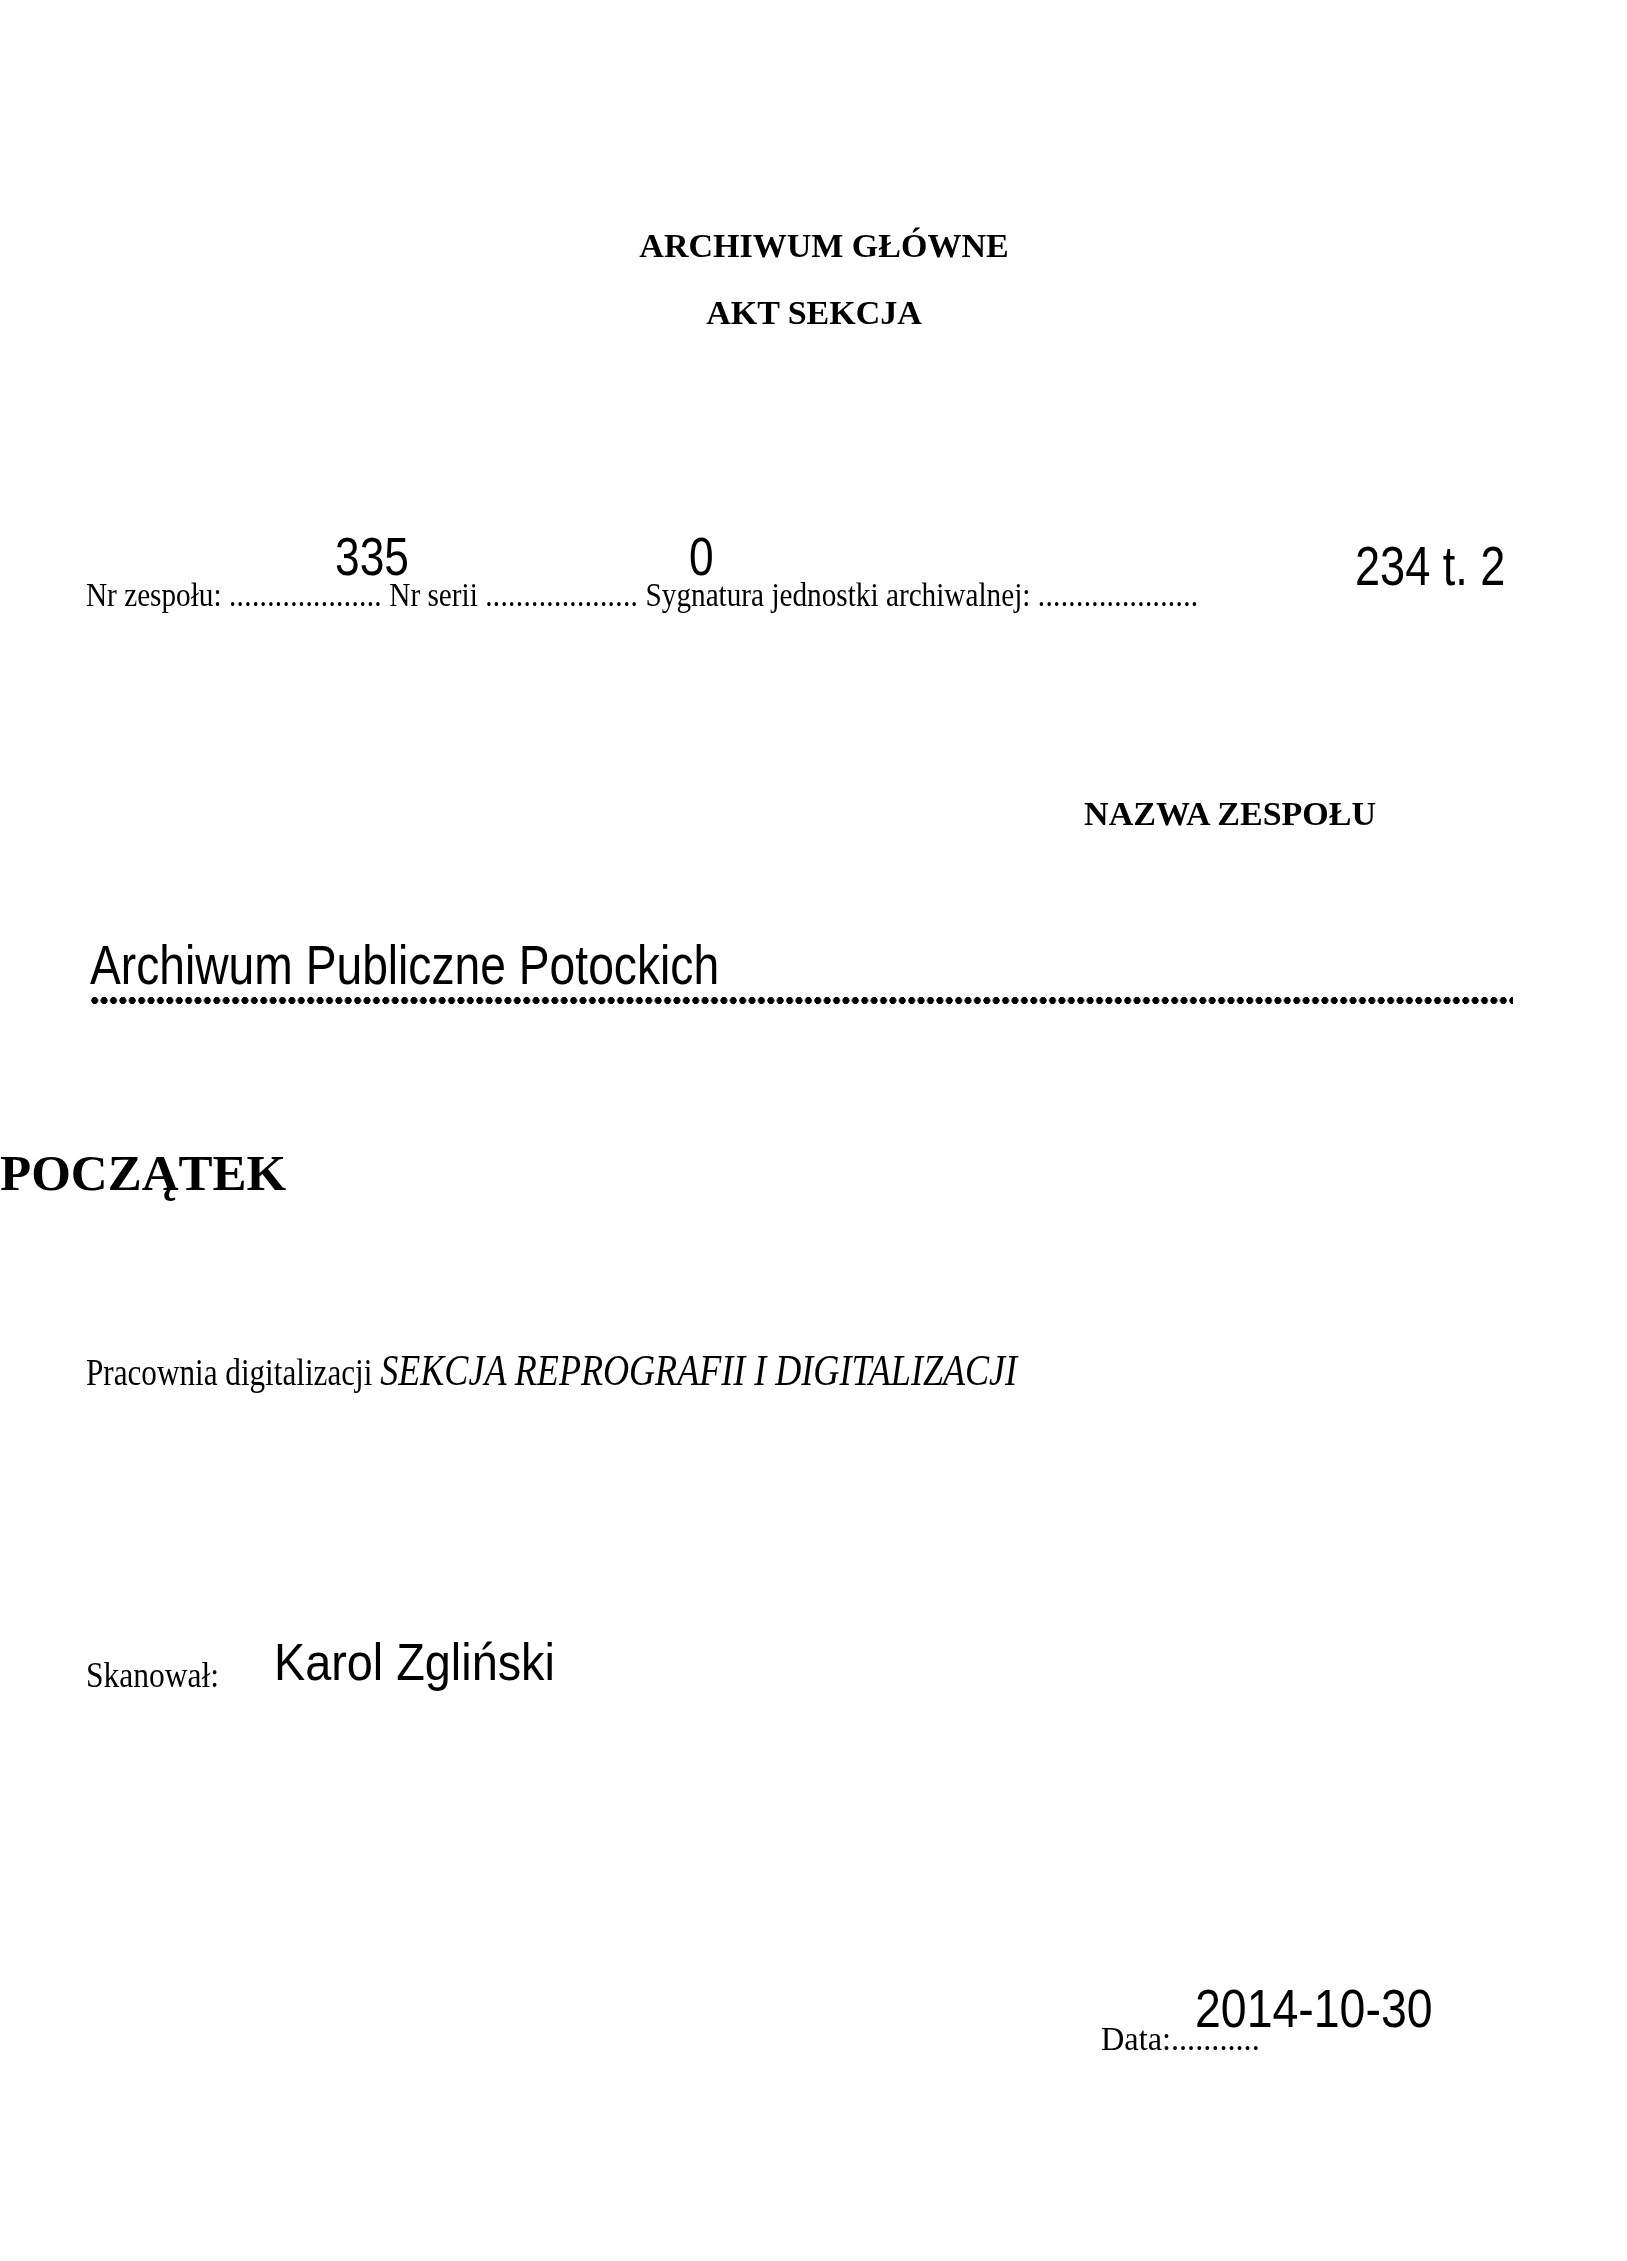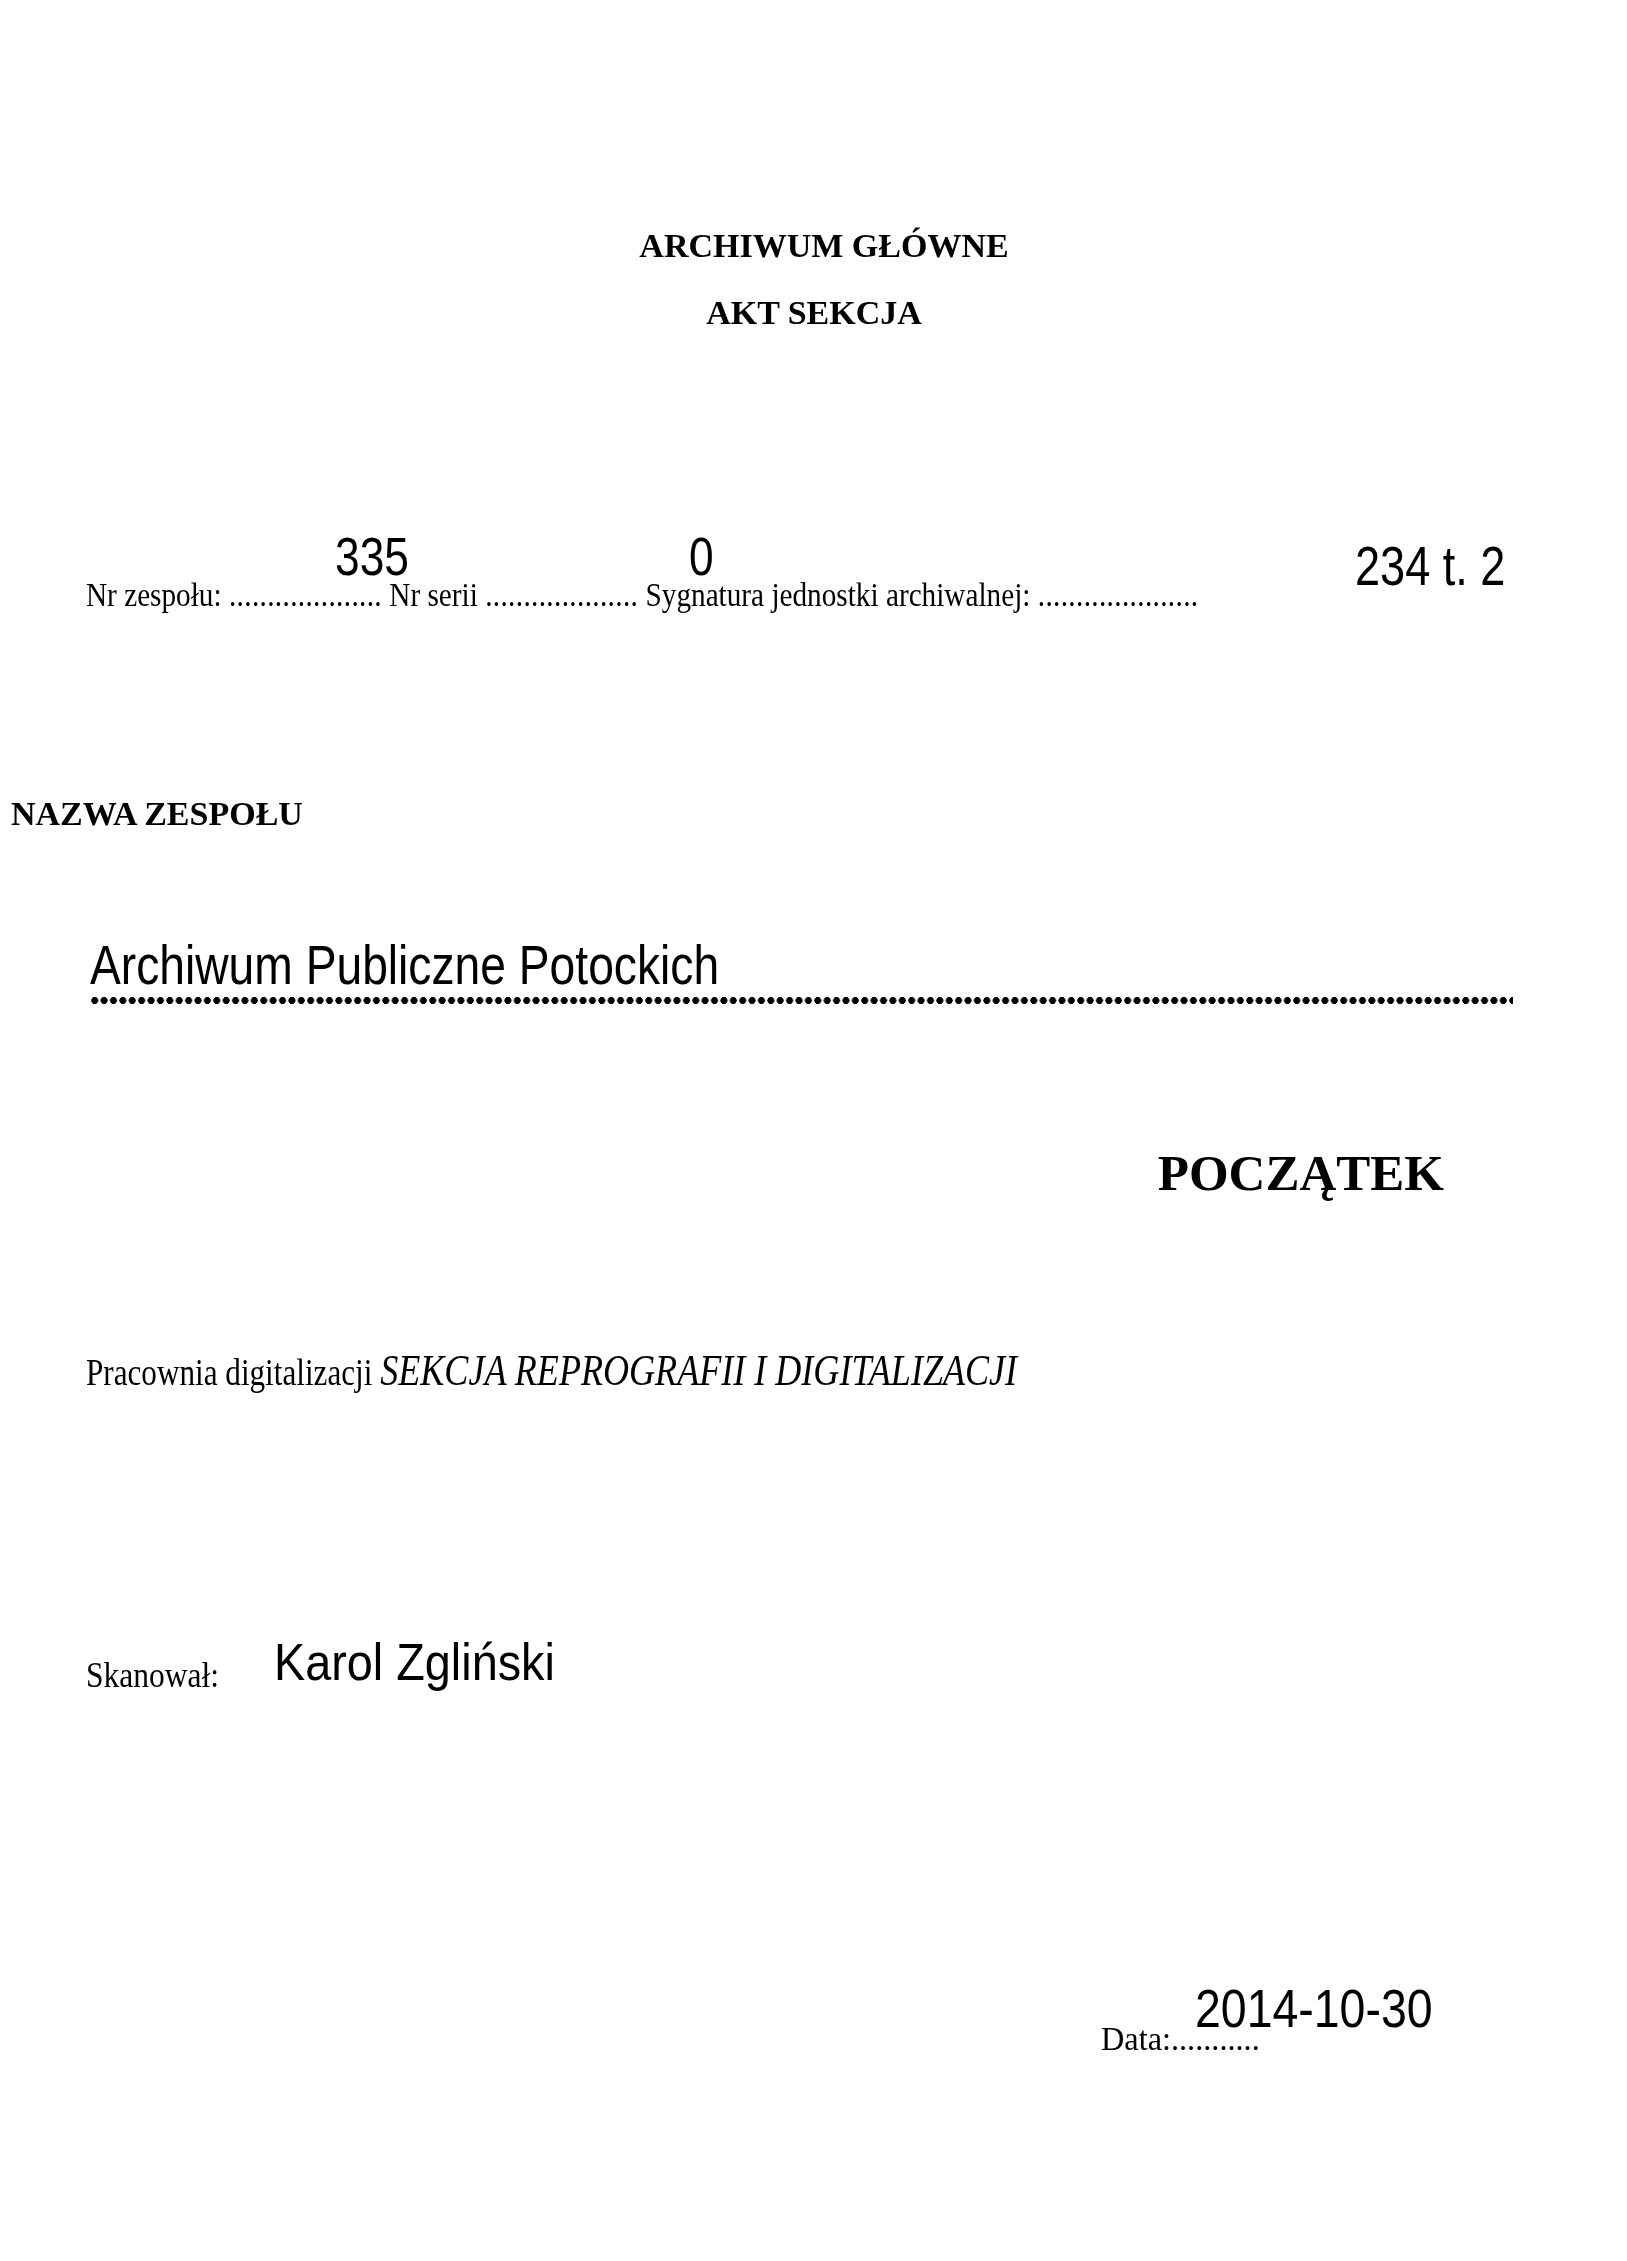--- a/index.html
+++ b/index.html
@@ -40,38 +40,38 @@
     font-family: "Liberation Sans", "DejaVu Sans", sans-serif;
     transform: scaleX(0.82);
     transform-origin: left top;
   }
   #val-zespol { top: 525px; left: 335px; font-size: 54px; }
   #val-seria  { top: 525px; left: 689px; font-size: 54px; }
   #val-sygn   { top: 534px; left: 1355px; font-size: 55px; }
 
   
   #nazwa-label {
-    top: 795px; left: 0; width: 1376px; text-align: left;
-    font-weight: bold; font-size: 34px; margin-left: 11px;
+    top: 795px; left: 0; width: 1376px; text-align: right;
+    font-weight: bold; font-size: 34px;
   }
   #nazwa-value {
     top: 933px; left: 90px; font-size: 55px;
     transform: scaleX(0.84); transform-origin: left top;
   }
   #nazwa-dots {
     top: 995px; left: 90px; width: 1423px; height: 10.7px;
     background-image: radial-gradient(circle, #000 3.2px, transparent 3.7px);
     background-size: 9.4px 10.7px;
     background-repeat: repeat-x;
     background-position: 0 0;
   }
 
   
   #poczatek {
-    top: 1144px; left: 16px; width: 1428px; text-align: right;
+    top: 1144px; left: 0; width: 1428px; text-align: left;
     font-weight: bold; font-size: 51px;
   }
 
   
   #pracownia {
     top: 1345px; left: 86px; font-size: 38px;
     transform: scaleX(0.82); transform-origin: left top;
   }
   #pracownia .it { font-style: italic; font-size: 44px; }
 

